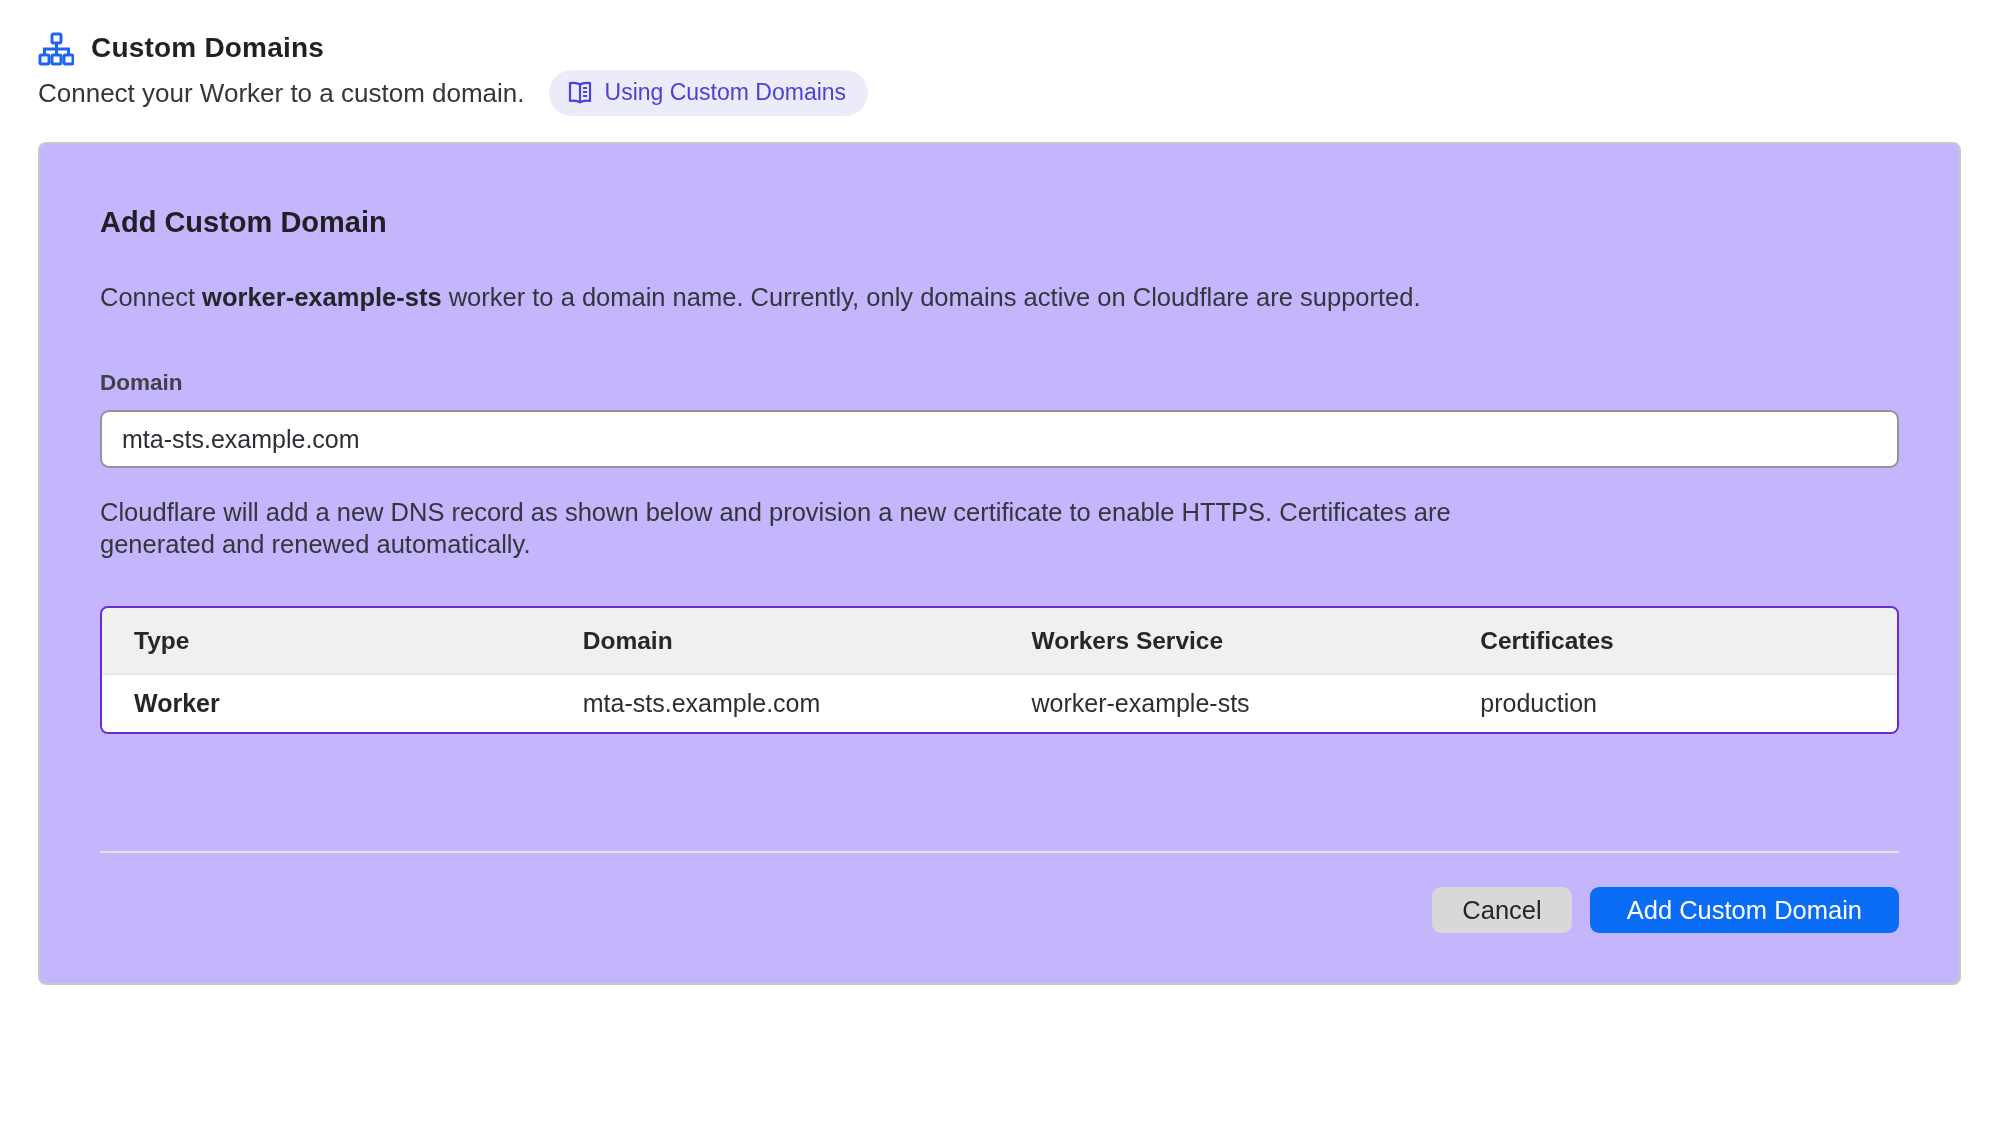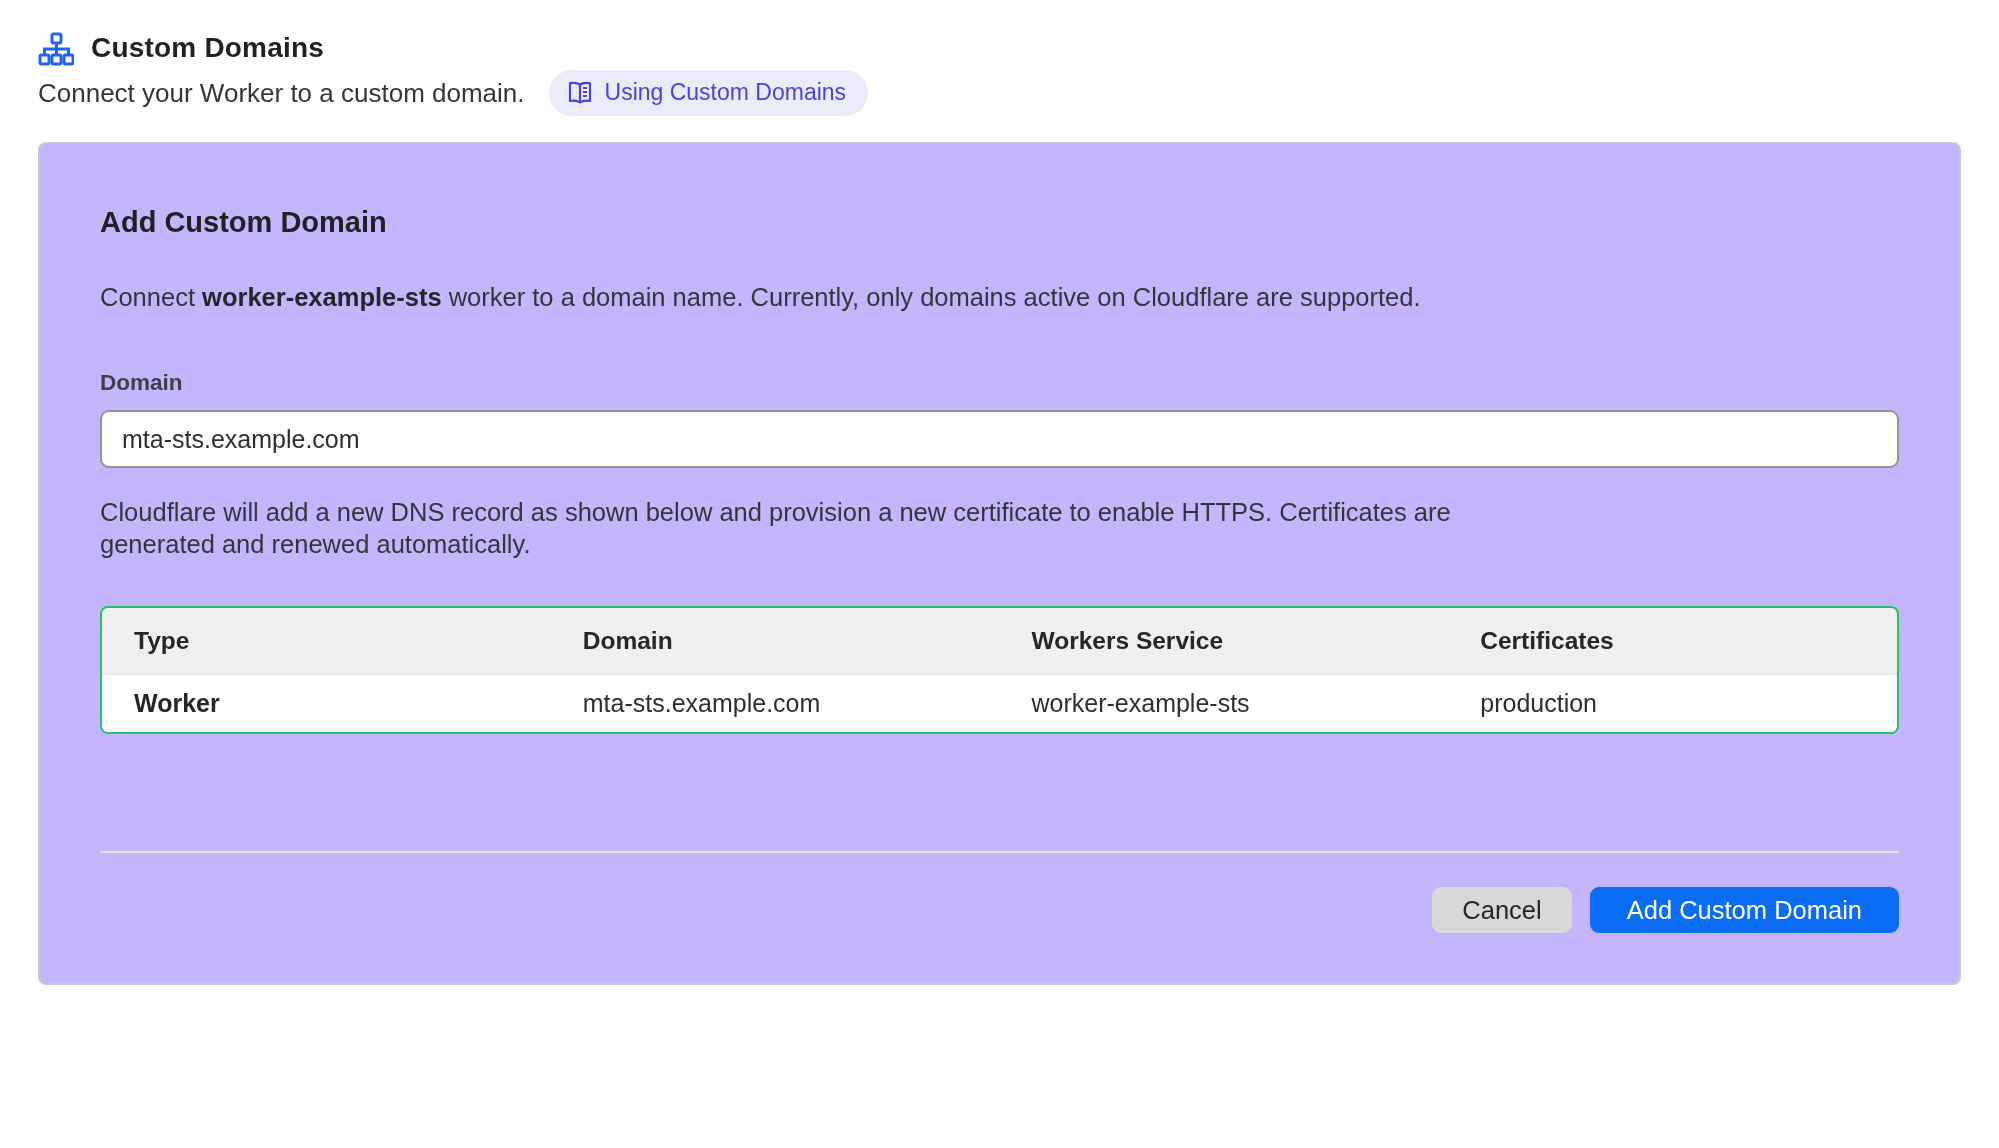--- a/index.html
+++ b/index.html
@@ -50,21 +50,21 @@
 
   .preview-heading { font-size: 29px; font-weight: 600; margin: 46px 0 0 0; color: #202124; }
   .preview-desc {
     margin-top: 28px; font-size: 25.5px; color: #33363b;
     line-height: 32px; max-width: 1470px;
   }
 
   
   .dns-table {
     margin-top: 46px;
-    border: 2px solid #22c55e; border-radius: 8px;
+    border: 2px solid #6d28d9; border-radius: 8px;
     overflow: hidden;
   }
   table { width: 100%; border-collapse: collapse; table-layout: fixed; }
   thead th {
     background: #f0f0ef;
     text-align: left; font-size: 24.5px; font-weight: 600; color: #25272b;
     height: 66px; padding: 0 0 0 32px;
     border-bottom: 1px solid #e2e2e2;
   }
   tbody td {

